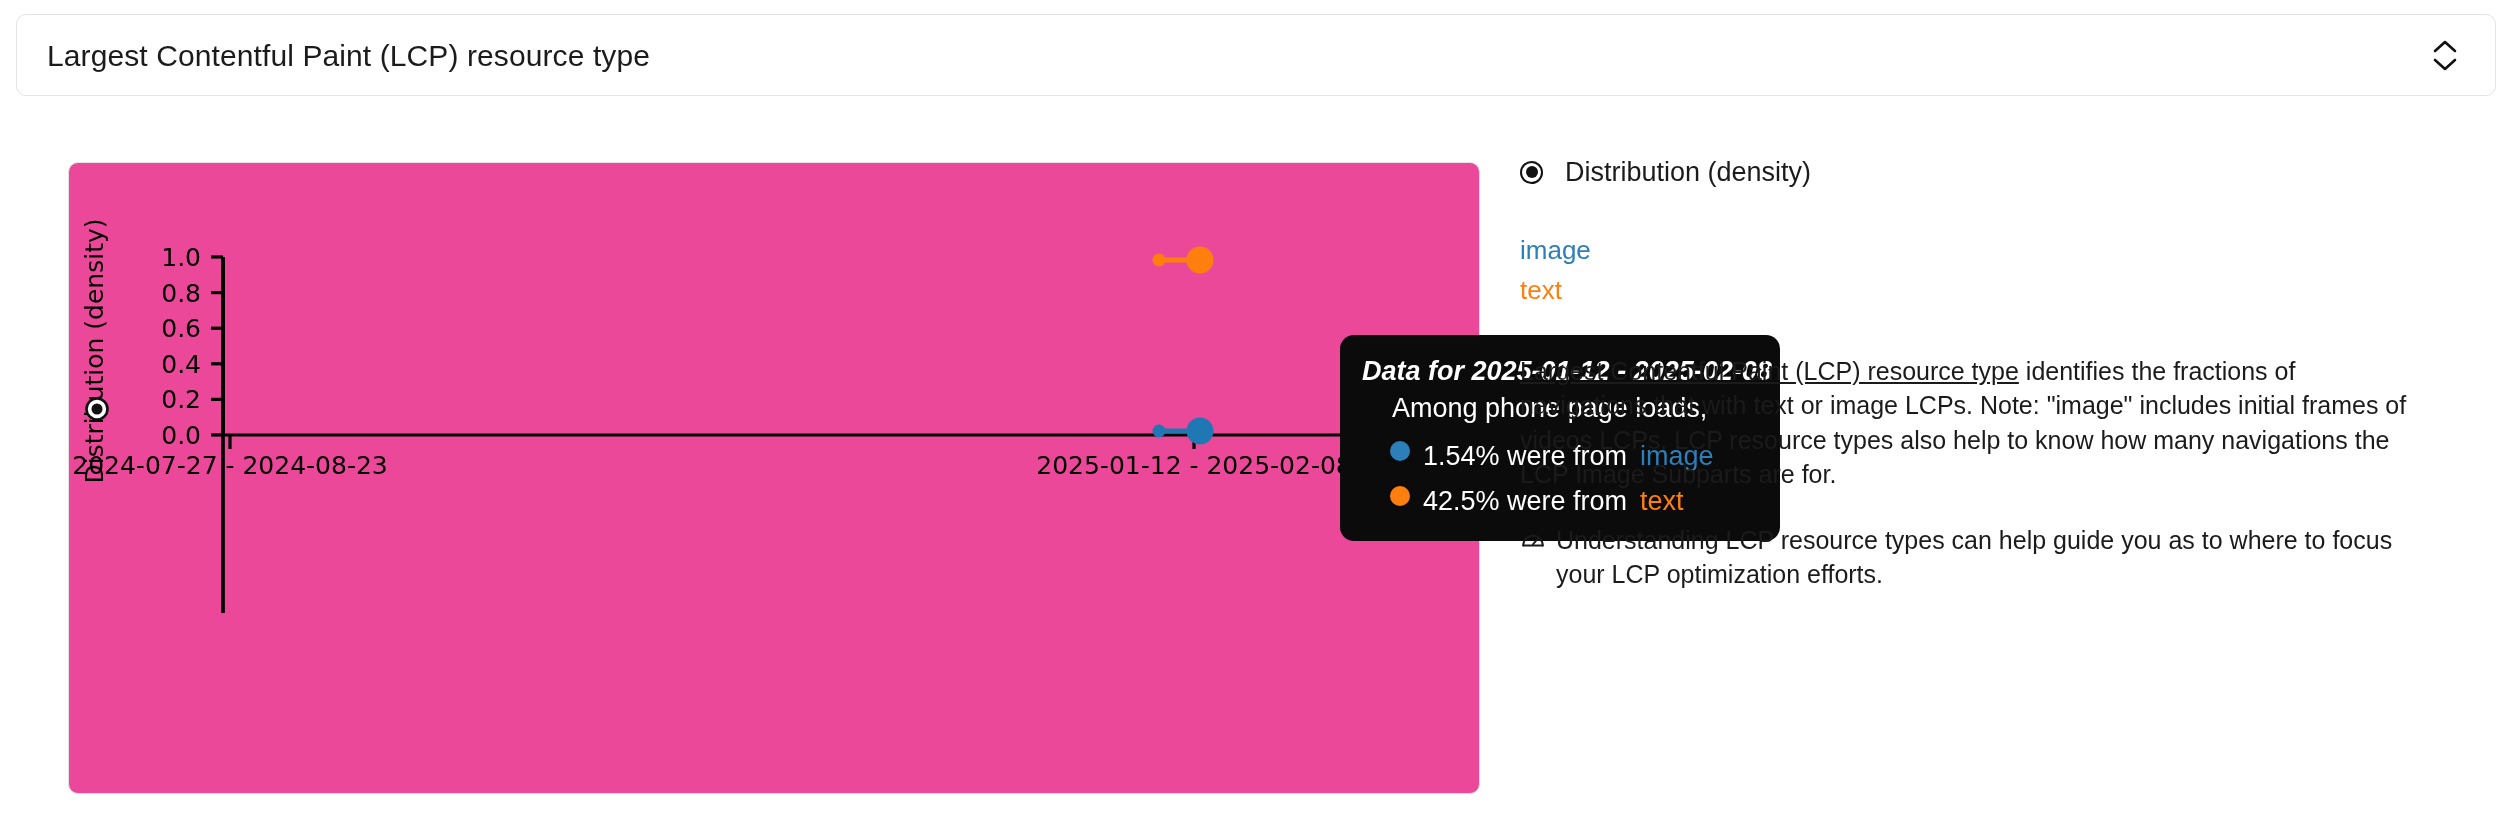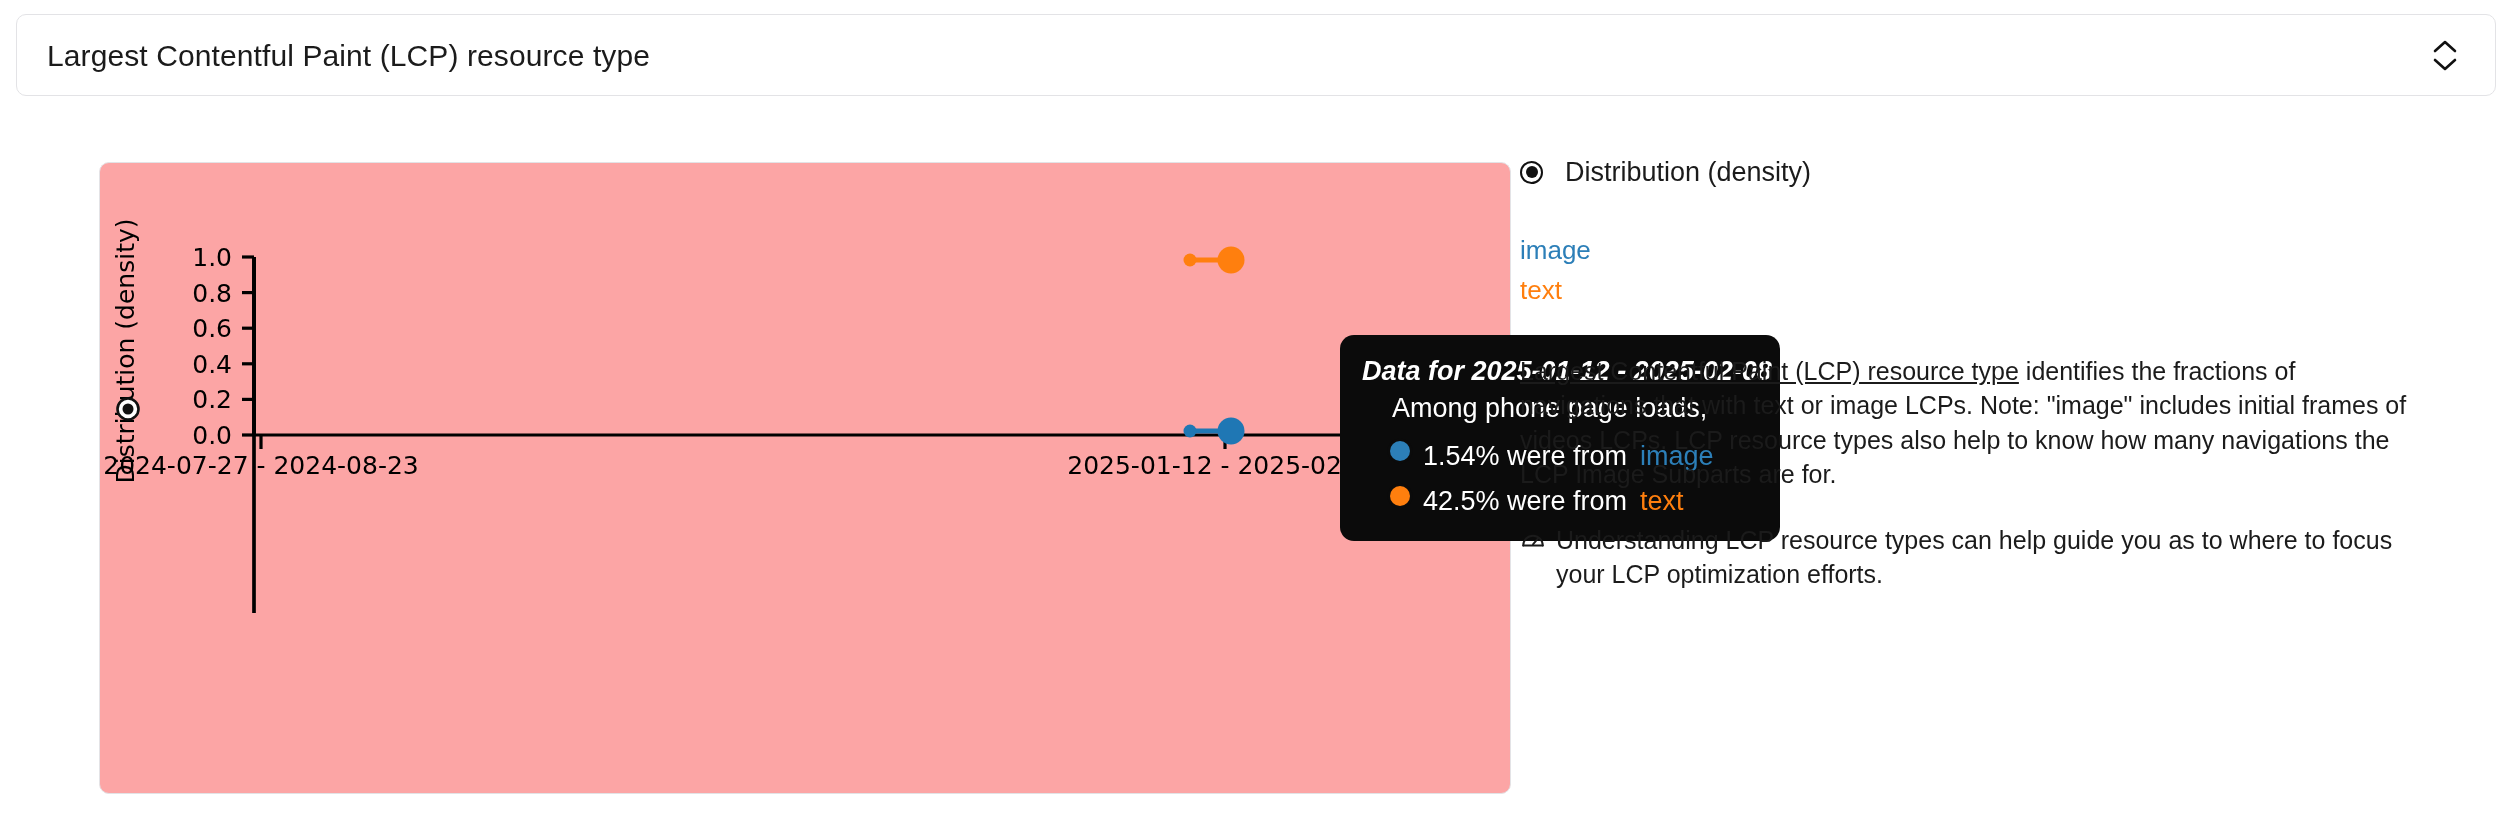--- a/index.html
+++ b/index.html
@@ -43,23 +43,22 @@
   .chev { width: 24px; height: 13px; display: block; }
   .chev svg { display: block; }
 
   
   #chart-card {
     position: absolute;
     left: 68px; top: 162px;
     width: 1412px; height: 632px;
     border: 1.5px solid #e3e3e6;
     border-radius: 10px;
-    background: #fca5a5;
+    background: #ec4899;
     overflow: hidden;
-    margin-left: 31px;
   }
   #chart-svg { position: absolute; left: 0; top: 0; }
 
   .axis-num {
     font-family: "DejaVu Sans", sans-serif;
     font-size: 25px;
     fill: #000;
   }
   .axis-date {
     font-family: "DejaVu Sans", sans-serif;

